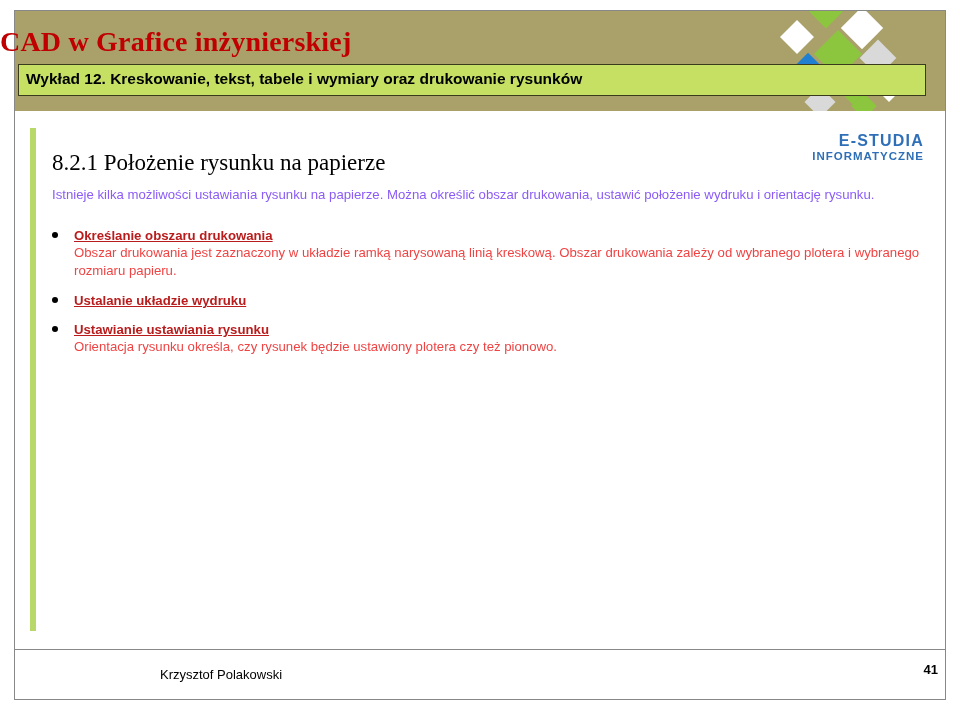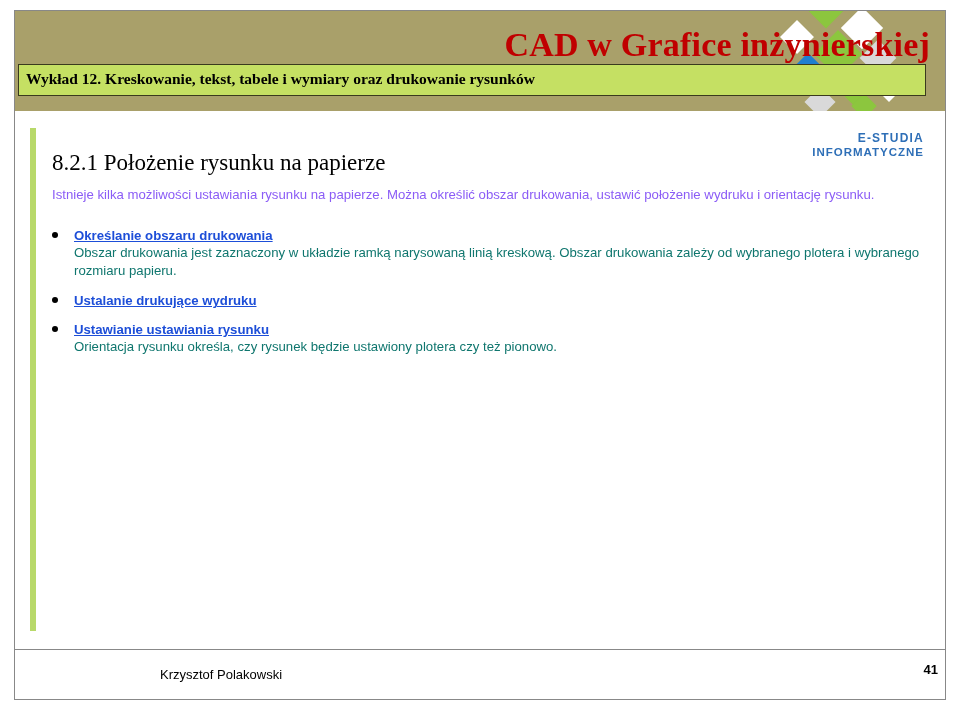--- a/index.html
+++ b/index.html
@@ -38,24 +38,24 @@
     width: 930px;
     height: 100px;
     background: #a9a06a;
     overflow: hidden;
   }
   .header-title {
     position: absolute;
     left: 0;
     top: 26px;
     width: 930px;
-    text-align: right;
+    text-align: left;
     font-family: "Liberation Serif", serif;
     font-weight: bold;
-    font-size: 34px;
+    font-size: 28px;
     color: #c00000;
     letter-spacing: 0.2px;
   }
 
   
   .deco {
     position: absolute;
     right: 10px;
     top: 0px;
     width: 180px;
@@ -75,21 +75,21 @@
     width: 908px;
     height: 32px;
     background: #c5e063;
     border: 1px solid #3a3a1e;
     box-sizing: border-box;
   }
   .subtitle-text {
     position: absolute;
     left: 26px;
     top: 70px;
-    font-family: Liberation Serif, serif;
+    font-family: Liberation Sans, sans-serif;
     font-weight: bold;
     font-size: 15.5px;
     color: #000000;
   }
 
   
   .body-area {
     position: absolute;
     left: 15px;
     top: 112px;
@@ -120,21 +120,21 @@
     position: absolute;
     right: 36px;
     top: 132px;
     text-align: right;
     color: #2e6fb7;
     font-family: "Liberation Sans", sans-serif;
     font-weight: bold;
     line-height: 1.15;
   }
   .logo .line1 {
-    font-size: 12px;
+    font-size: 16px;
     letter-spacing: 1.2px;
     color: #2e6fb7;
   }
   .logo .line2 {
     font-size: 11.5px;
     letter-spacing: 1.0px;
     color: #2e6fb7;
   }
 
   .intro-text {
@@ -165,28 +165,28 @@
     top: 6px;
     width: 6px;
     height: 6px;
     border-radius: 50%;
     background: #000000;
   }
   .bullet-title {
     display: inline-block;
     font-size: 13.2px;
     font-weight: bold;
-    color: #1d4ed8;
+    color: #b91c1c;
     text-decoration: underline;
     margin-left: 2px;
     margin-bottom: 1px;
   }
   .bullet-body {
     font-size: 13.2px;
-    color: #0f766e;
+    color: #ef4444;
     line-height: 1.38;
     margin-left: 2px;
   }
 
   
   .footer-author {
     position: absolute;
     left: 160px;
     top: 655px;
     font-size: 13px;
@@ -250,21 +250,21 @@
   <div class="intro-text">Istnieje kilka możliwości ustawiania rysunku na papierze. Można określić obszar drukowania, ustawić położenie wydruku i orientację rysunku.</div>
 
   <div class="bullets">
     <div class="bullet-item">
       <span class="bullet-dot"></span>
       <div class="bullet-title">Określanie obszaru drukowania</div>
       <div class="bullet-body">Obszar drukowania jest zaznaczony w układzie ramką narysowaną linią kreskową. Obszar drukowania zależy od wybranego plotera i wybranego rozmiaru papieru.</div>
     </div>
     <div class="bullet-item">
       <span class="bullet-dot"></span>
-      <div class="bullet-title">Ustalanie drukujące wydruku</div>
+      <div class="bullet-title">Ustalanie układzie wydruku</div>
     </div>
     <div class="bullet-item">
       <span class="bullet-dot"></span>
       <div class="bullet-title">Ustawianie ustawiania rysunku</div>
       <div class="bullet-body">Orientacja rysunku określa, czy rysunek będzie ustawiony plotera czy też pionowo.</div>
     </div>
   </div>
 
   <div class="footer-rule"></div>
   <div class="footer-author">Krzysztof Polakowski</div>

